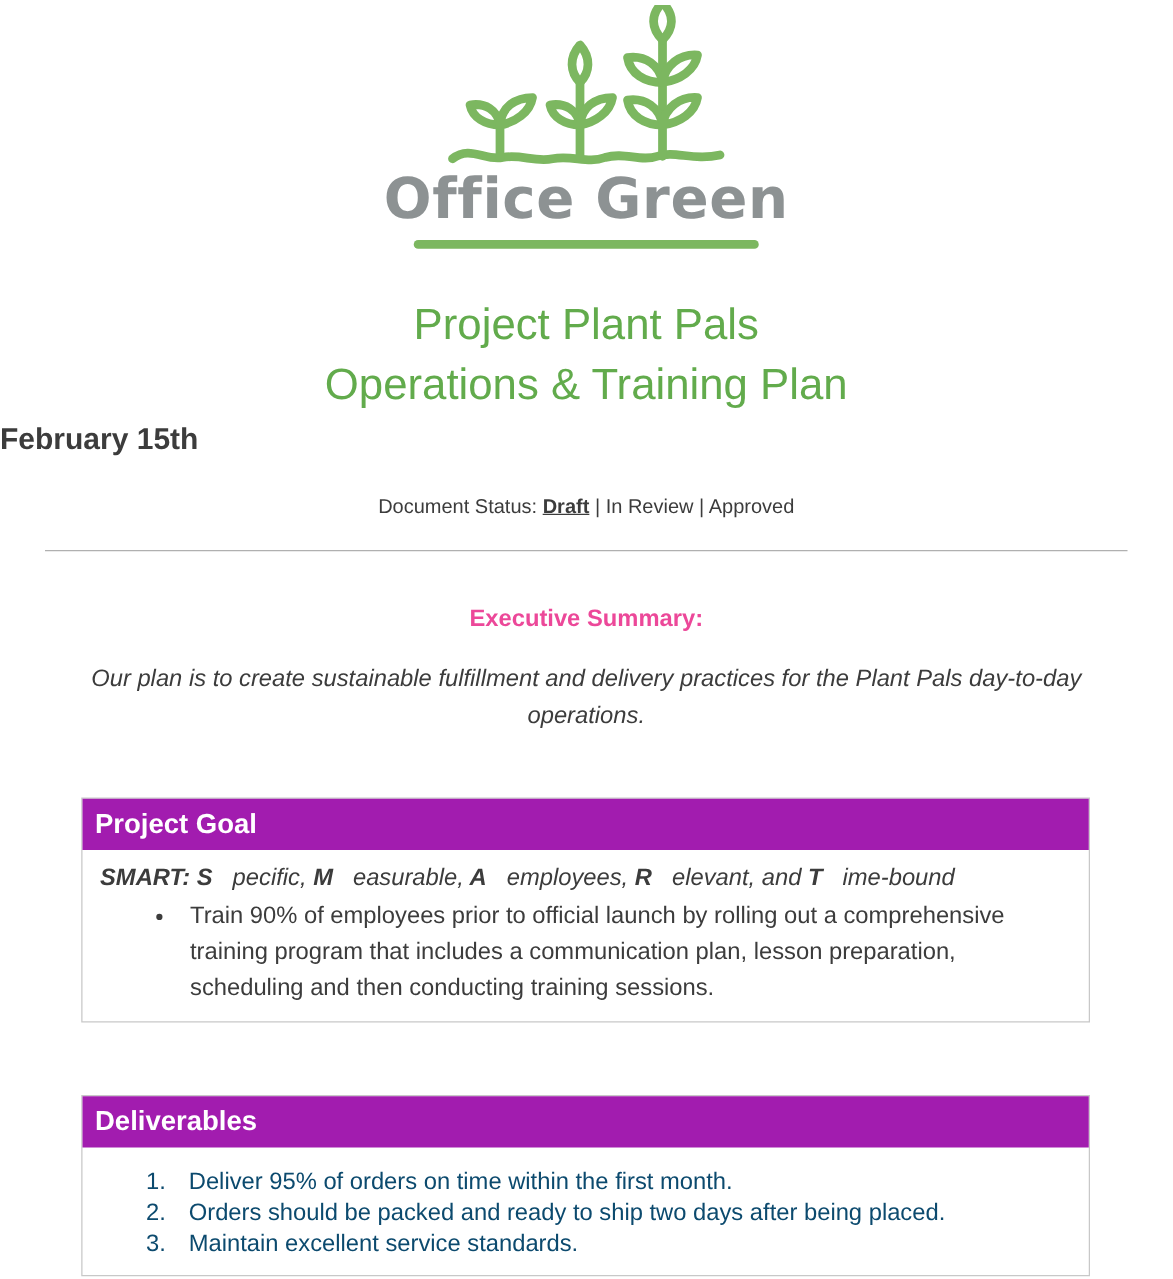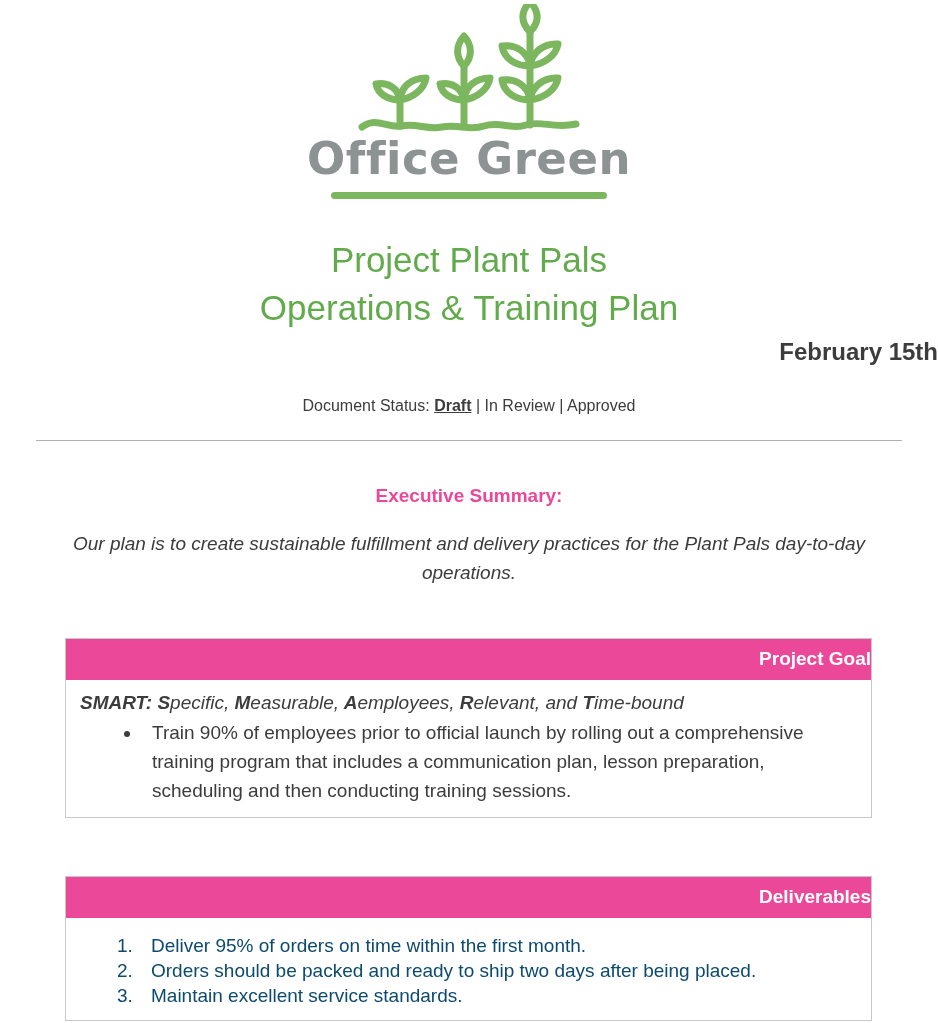--- a/index.html
+++ b/index.html
@@ -53,21 +53,21 @@
     text-align: center;
     color: #62ab4c;
     font-size: 35px;
     line-height: 48px;
     font-weight: normal;
     margin-top: 37px;
   }
   .doc-title .line { display: block; }
 
   .doc-date {
-    text-align: right;
+    text-align: left;
     font-size: 24px;
     font-weight: bold;
     color: #3c3c3c;
     margin-top: 6px;
   }
 
   .doc-status {
     text-align: center;
     font-size: 16px;
     color: #3c3c3c;
@@ -104,42 +104,42 @@
   
   .section-table {
     position: absolute;
     left: 65px;
     width: 807px;
     box-sizing: border-box;
     border: 1px solid #c8c8c8;
     background: #ffffff;
   }
   .section-header {
-    background: #ec4899;
+    background: #a21caf;
     color: #ffffff;
-    font-size: 19px;
+    font-size: 22px;
     font-weight: bold;
     padding: 9px 0 10px 10px;
     line-height: 22px;
-    text-align: right;
   }
   .section-body {
     padding: 10px 12px 12px 12px;
   }
 
   .smart-line {
     font-size: 19px;
     font-style: italic;
     font-weight: bold;
     color: #3c3c3c;
     line-height: 26px;
     margin: 0 0 0 2px;
   }
   .smart-line .reg {
     font-weight: normal;
+    padding-left: 16px;
   }
 
   ul.goal-list {
     margin: 2px 0 0 0;
     padding-left: 64px;
     list-style-type: disc;
   }
   ul.goal-list li {
     font-size: 19px;
     line-height: 29px;

